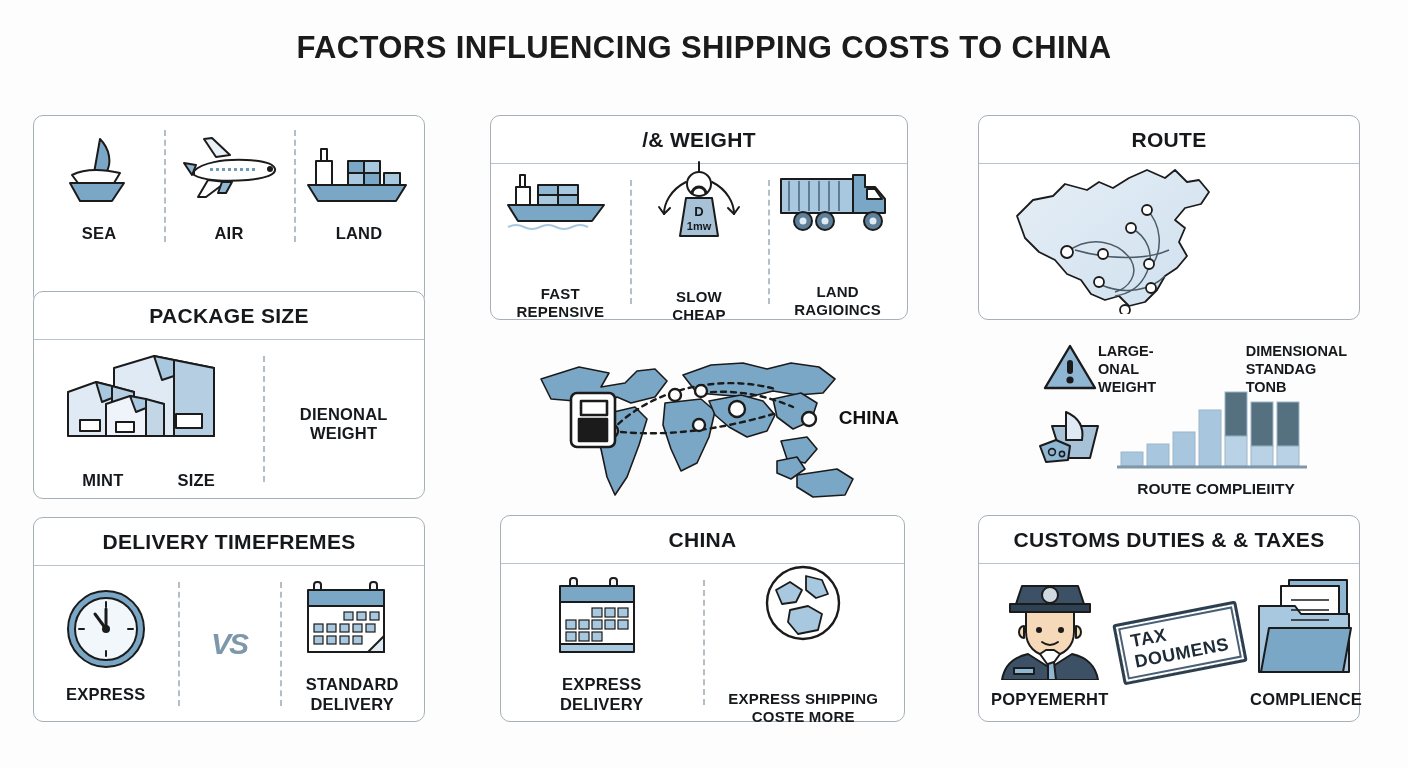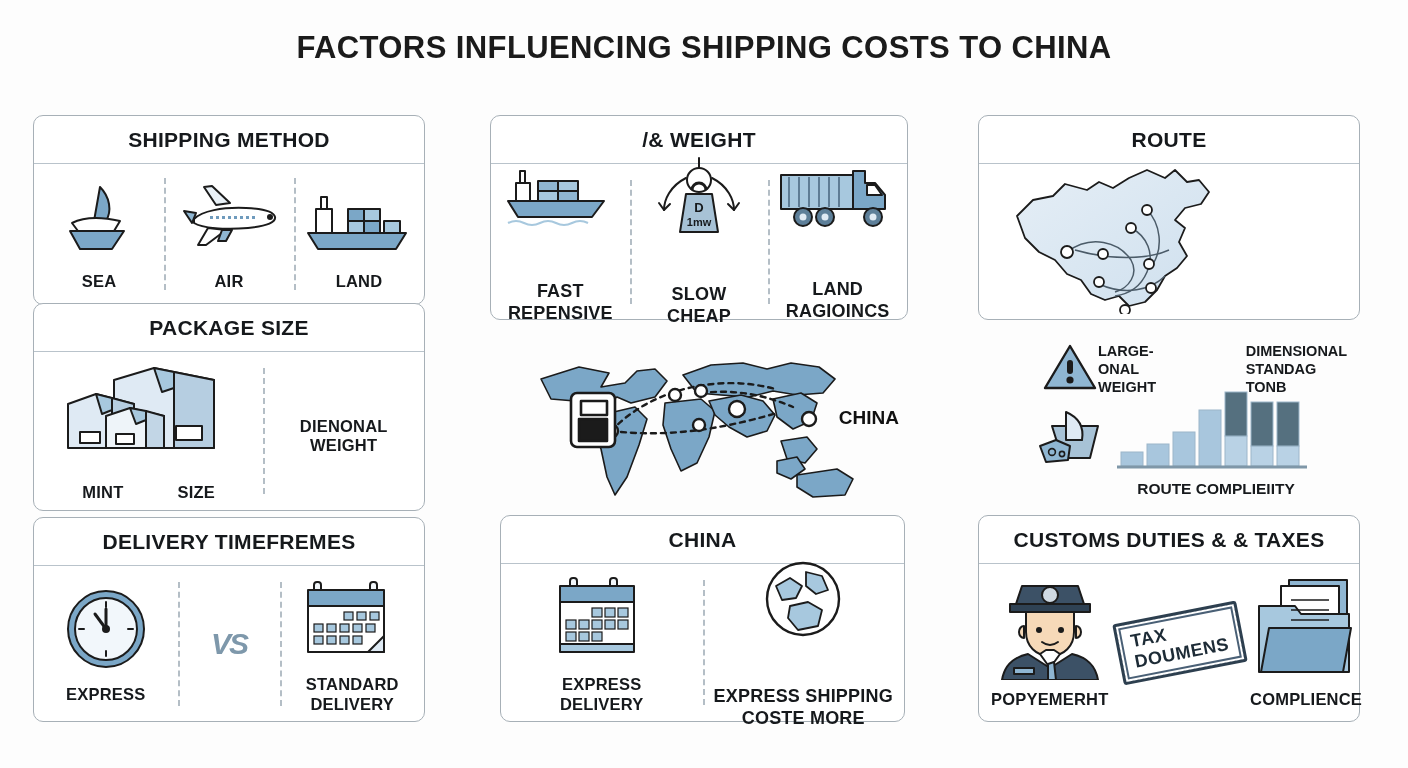--- a/index.html
+++ b/index.html
@@ -48,25 +48,25 @@
     content: ""; position: absolute; left: 0; top: 10%;
     height: 80%; border-left: 2px dashed #b4bec6;
   }
   .cell .art { height: 86px; display: flex; align-items: center; justify-content: center; }
   .cap {
     margin-top: 10px;
     font-size: 16.5px; font-weight: bold; letter-spacing: .2px;
     color: #16191c; text-align: center; line-height: 1.18;
     text-transform: uppercase;
   }
-  .cap.sm { font-size: 18px; margin-top: 44px; }
+  .cap.sm { font-size: 15px; margin-top: 44px; }
 
   
   #panel-shipping-method { left: 33px;  top: 115px; width: 392px; height: 190px; }
-  #panel-package-size    { left: 33px;  top: 303px; width: 392px; height: 208px; }
+  #panel-package-size    { left: 33px;  top: 291px; width: 392px; height: 208px; }
   #panel-delivery        { left: 33px;  top: 517px; width: 392px; height: 205px; }
 
   #panel-weight          { left: 490px; top: 115px; width: 418px; height: 205px; }
   #panel-china           { left: 500px; top: 515px; width: 405px; height: 207px; }
 
   #panel-route           { left: 978px; top: 115px; width: 382px; height: 205px; }
   #panel-customs         { left: 978px; top: 515px; width: 382px; height: 207px; }
 
   
   #world-map-block {
@@ -121,21 +121,20 @@
   }
 </style>
 </head>
 <body>
 
 <div class="page">
 
   <div class="title">FACTORS INFLUENCING SHIPPING COSTS TO CHINA</div>
 
   <div class="panel" id="panel-shipping-method">
-    <div class="panel-head">SHIPPING METHOD</div>
     <div class="panel-body">
 
       <div class="cell">
         <div class="art">
           <svg width="90" height="76" viewBox="0 0 90 76">
             <g stroke="#1b1b1b" stroke-width="2" stroke-linejoin="round">
               <path d="M46 6 C56 16 58 30 52 40 L40 40 Z" fill="#7ba7c7"></path>
               <path d="M18 42 C30 36 48 36 66 40 L60 50 L24 50 Z" fill="#ffffff"></path>
               <path d="M16 50 L70 50 L58 68 L26 68 Z" fill="#7ba7c7"></path>
             </g>

